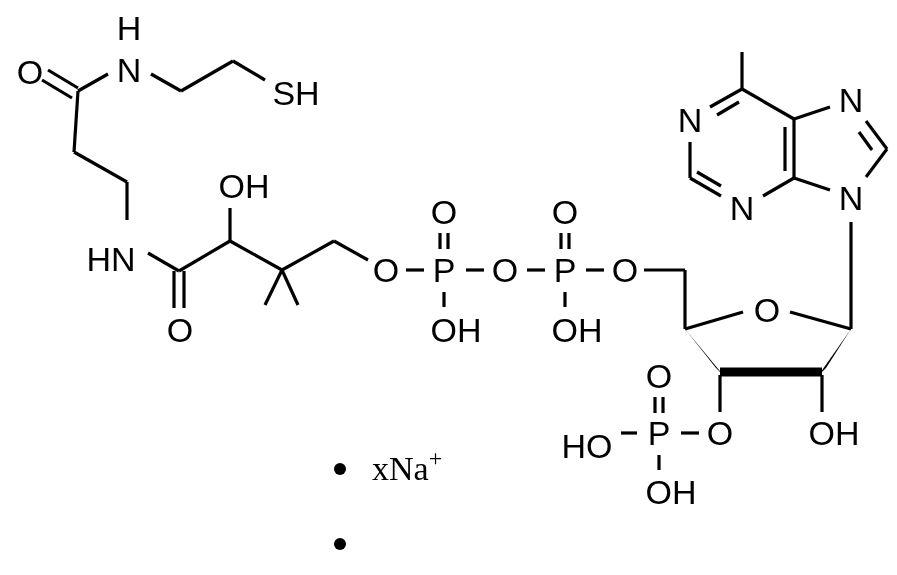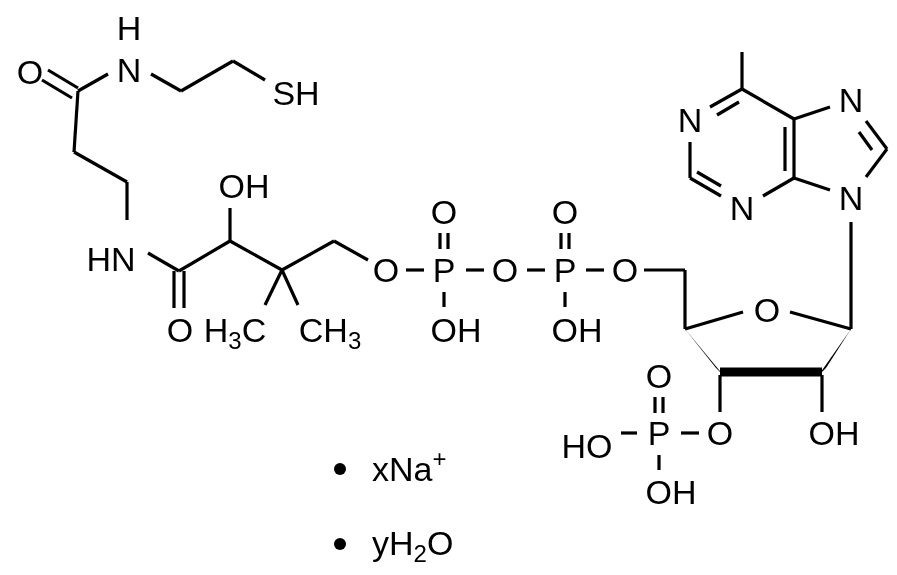--- a/index.html
+++ b/index.html
@@ -1,21 +1,21 @@
 <!DOCTYPE html>
 <html><head>
 <meta charset="utf-8">
 <style>
   html, body { margin: 0; padding: 0; background: #ffffff; }
   #canvas { position: relative; width: 897px; height: 575px; overflow: hidden; background: #ffffff; }
   svg { position: absolute; left: 0; top: 0; }
   .bond { stroke: #000000; stroke-width: 3.2; fill: none; stroke-linecap: butt; }
   .atom { position: absolute; font-family: "Liberation Sans", sans-serif; font-size: 34px; line-height: 34px; color: #000000; white-space: nowrap; transform: translate(-50%, -50%); }
   .atom sub { font-size: 24px; vertical-align: -7px; line-height: 0; }
-  .salt { position: absolute; font-family: Liberation Sans, sans-serif; font-size: 34px; line-height: 34px; color: #000; white-space: nowrap; }
+  .salt { position: absolute; font-family: Liberation Serif, serif; font-size: 34px; line-height: 34px; color: #000; white-space: nowrap; }
   .dot { position: absolute; width: 12px; height: 12px; border-radius: 50%; background: #000; }
 </style>
 </head>
 <body>
 
 <div id="canvas">
 <svg width="897" height="575" viewBox="0 0 897 575">
 
   <line class="bond" x1="48" y1="70" x2="78" y2="88"></line>
   <line class="bond" x1="42" y1="80" x2="72" y2="98"></line>
@@ -83,22 +83,20 @@
   <line class="bond" x1="887" y1="149" x2="866" y2="177"></line>
 </svg>
 
 <span class="atom" style="left:30px;top:72px">O</span>
 <span class="atom" style="left:129px;top:70px">N</span>
 <span class="atom" style="left:129px;top:28px">H</span>
 <span class="atom" style="left:296px;top:93px">SH</span>
 <span class="atom" style="left:244px;top:186px">OH</span>
 <span class="atom" style="left:111px;top:259px">HN</span>
 <span class="atom" style="left:180px;top:330px">O</span>
-<span class="atom" style="left:235px;top:330px"><span>H</span><sub>3</sub><span>C</span></span>
-<span class="atom" style="left:330px;top:330px"><span>CH</span><sub>3</sub></span>
 <span class="atom" style="left:386px;top:270px">O</span>
 <span class="atom" style="left:444px;top:270px">P</span>
 <span class="atom" style="left:444px;top:212px">O</span>
 <span class="atom" style="left:456px;top:330px">OH</span>
 <span class="atom" style="left:505px;top:270px">O</span>
 <span class="atom" style="left:565px;top:270px">P</span>
 <span class="atom" style="left:565px;top:212px">O</span>
 <span class="atom" style="left:577px;top:330px">OH</span>
 <span class="atom" style="left:625px;top:270px">O</span>
 <span class="atom" style="left:767px;top:310px">O</span>
@@ -109,14 +107,13 @@
 <span class="atom" style="left:720px;top:433px">O</span>
 <span class="atom" style="left:659px;top:433px">P</span>
 <span class="atom" style="left:659px;top:376px">O</span>
 <span class="atom" style="left:587px;top:446px">HO</span>
 <span class="atom" style="left:671px;top:492px">OH</span>
 <span class="atom" style="left:834px;top:433px">OH</span>
 
 <div class="dot" style="left:334px;top:463px"></div>
 <span class="salt" style="left:372px;top:452px"><span>xNa</span><sup style="font-size:24px;vertical-align:14px;line-height:0">+</sup></span>
 <div class="dot" style="left:334px;top:538px"></div>
-<span class="salt" style="left:372px;top:526px"><span>yH</span><sub style="font-size:24px;vertical-align:-7px;line-height:0">2</sub><span>O</span></span>
 </div>
 
 </body></html>

